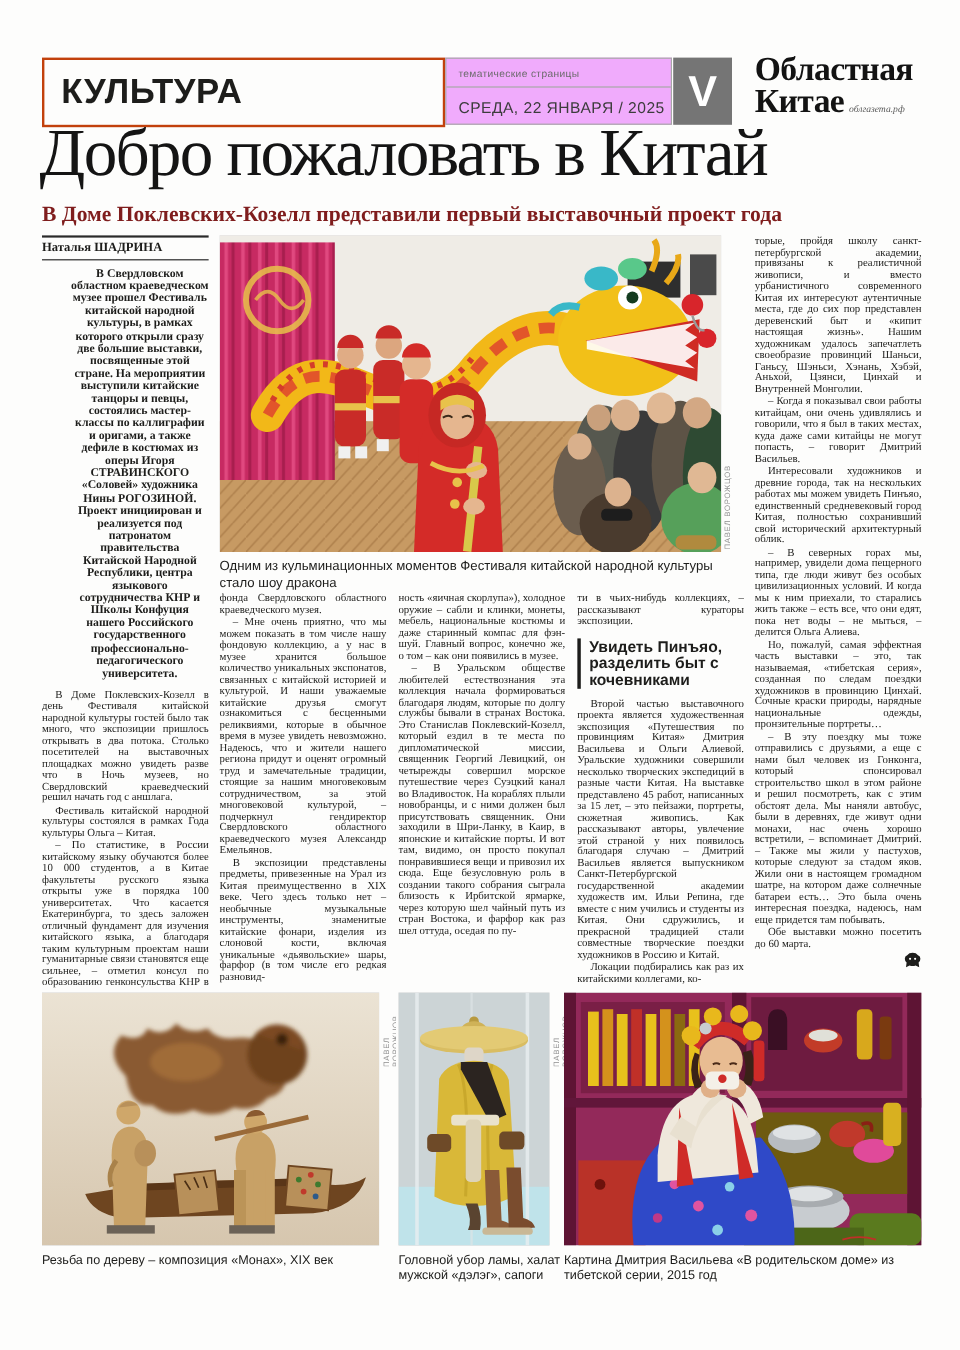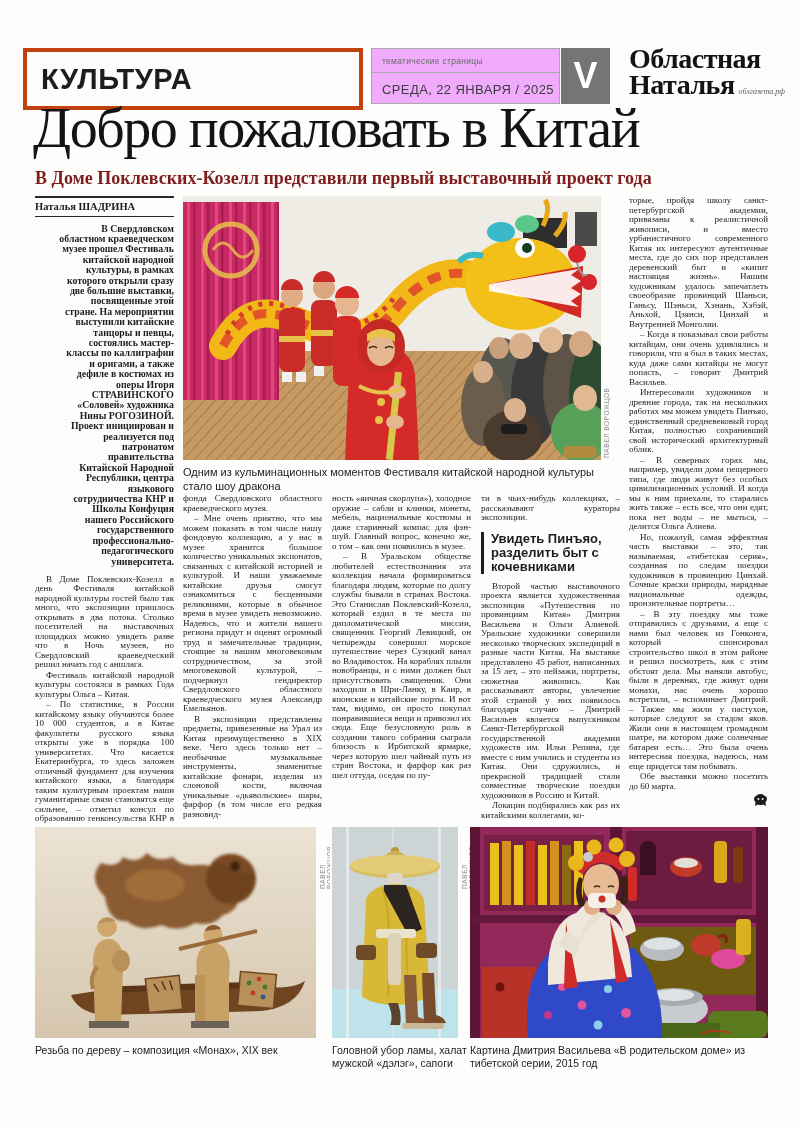--- a/index.html
+++ b/index.html
@@ -1,21 +1,21 @@
 <!DOCTYPE html>
 <html lang="ru"><head>
 <meta charset="utf-8">
 <style>
   html,body{margin:0;padding:0;background:#ffffff;}
   .page{position:relative;width:800px;height:1125px;background:#fdfdfc;overflow:hidden;
         font-family:"Liberation Serif","DejaVu Serif",serif;color:#1d1d1b;}
 
   
-  .section-box{position:absolute;left:23px;top:48px;width:332px;height:54px;
-    border:4px solid #c2410c;display:flex;align-items:center;}
+  .section-box{position:absolute;left:35px;top:48px;width:332px;height:54px;
+    border:2px solid #c2410c;display:flex;align-items:center;}
   .section-box span{font-family:"Liberation Sans",sans-serif;font-weight:bold;
     font-size:29px;letter-spacing:.5px;padding-left:14px;}
   .meta-box{position:absolute;left:371px;top:48px;width:189px;height:56px;
     border:1px solid #a8a8a8;box-sizing:border-box;background:#f0abfc;}
   .meta-top{height:23px;border-bottom:1px solid #a8a8a8;display:flex;align-items:center;
     font-family:"Liberation Sans",sans-serif;font-size:8.5px;color:#6a6a6a;padding-left:10px;letter-spacing:.3px;}
   .meta-bottom{height:32px;display:flex;align-items:center;font-family:"Liberation Sans",sans-serif;
     font-size:13px;color:#3c3c3c;padding-left:10px;letter-spacing:.4px;}
   .page-badge{position:absolute;left:561px;top:48px;width:49px;height:56px;background:#757575;
     display:flex;align-items:center;justify-content:center;color:#fff;
@@ -31,21 +31,21 @@
   .subhead{position:absolute;left:35px;top:168px;width:733px;
     font-family:Liberation Serif, serif;font-weight:bold;font-size:18px;color:#7f1d1d;}
 
   
   .col{position:absolute;width:139px;overflow:hidden;font-size:9px;line-height:9.5px;
     text-align:justify;}
   .col p{margin:0 0 1px 0;text-indent:11px;}
   .col p.noindent{text-indent:0;}
   .byline{border-top:2px solid #2a2a2a;border-bottom:1px solid #2a2a2a;
     padding:4px 0 4px 0;margin-bottom:7px;font-weight:bold;font-size:10.5px;text-align:left;}
-  .lead{font-weight:bold;font-size:9.8px;line-height:10.4px;text-align:right;margin-bottom:8px;margin-left:24px;}
+  .lead{font-weight:bold;font-size:9.8px;line-height:10.4px;text-align:center;margin-bottom:8px;margin-left:24px;}
   .subheading{font-family:"Liberation Sans",sans-serif;font-weight:bold;font-size:13px;
     line-height:1.08;text-align:left;border-left:3px solid #1d1d1b;padding-left:7px;
     margin:9px 0 8px 0;}
   .endline{text-align:right;margin-top:2px;}
 
   
   .photo{position:absolute;overflow:hidden;background:#ddd;}
   .photo svg{display:block;}
   .caption{position:absolute;font-family:"Liberation Sans",sans-serif;font-weight:normal;
     font-size:10.5px;line-height:1.25;color:#1d1d1b;text-align:left;}
@@ -66,21 +66,21 @@
     <div class="meta-top">тематические страницы</div>
     <div class="meta-bottom">СРЕДА, 22 ЯНВАРЯ / 2025</div>
   </div>
 
   <div class="page-badge">
     <span>V</span>
   </div>
 
   <div class="brand">
     <div>Областная</div>
-    <div><span>Наталья</span><span class="site">облгазета.рф</span></div>
+    <div><span>Китае</span><span class="site">облгазета.рф</span></div>
   </div>
 
   <div class="headline">Добро пожаловать в Китай</div>
   <div class="subhead">В Доме Поклевских-Козелл представили первый выставочный проект года</div>
 
   <div class="photo" style="left:183px;top:196px;width:418px;height:264px;">
     <svg width="418" height="264" viewBox="0 0 418 264">
       <defs>
         <pattern id="floor" width="22" height="12" patternUnits="userSpaceOnUse">
           <rect width="22" height="12" fill="#c79a63"></rect>

